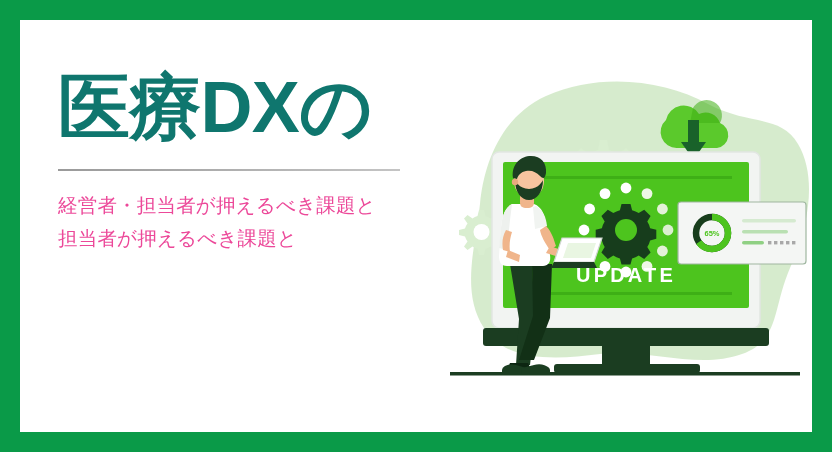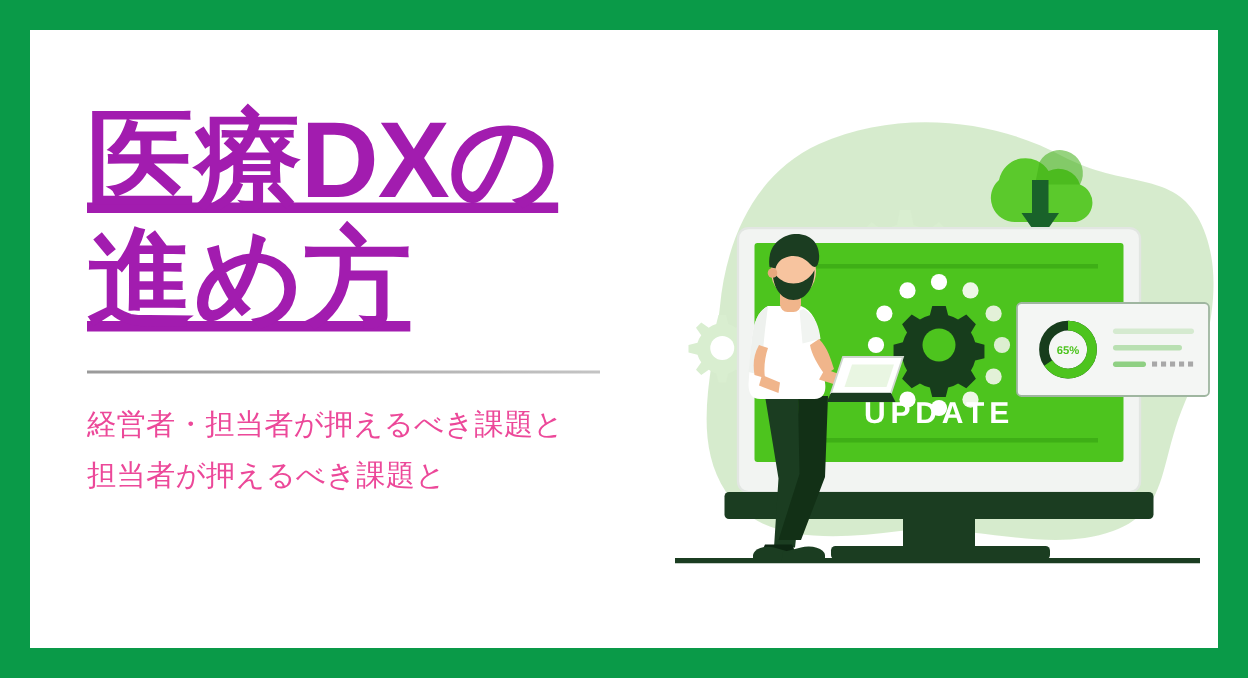--- a/index.html
+++ b/index.html
@@ -28,27 +28,26 @@
   }
 
   
   .text-block {
     position:absolute;
     left:38px;
     top:52px;
     width:380px;
   }
   .headline {
-    color:#a21caf;
+    color:#0f766e;
     font-weight:bold;
     line-height:0.98;
     letter-spacing:-0.01em;
     font-size:72px;
     white-space:nowrap;
-    text-decoration:underline;
   }
   .headline-2 { margin-top:8px; }
 
   .rule {
     margin-top:26px;
     width:342px;
     height:2px;
     background:linear-gradient(to right,#9a9a9a,#c4c4c4);
   }
 
@@ -77,23 +76,20 @@
 <div id="stage">
 
   <div id="inner">
 
     <div class="text-block">
 
       <div class="headline headline-1">
         <span>医療DXの</span>
       </div>
 
-      <div class="headline headline-2">
-        <span>進め方</span>
-      </div>
 
       <div class="rule"></div>
 
       <div class="subtitle">
         <div>経営者・担当者が押えるべき課題と</div>
         <div>担当者が押えるべき課題と</div>
       </div>
 
     </div>
 

